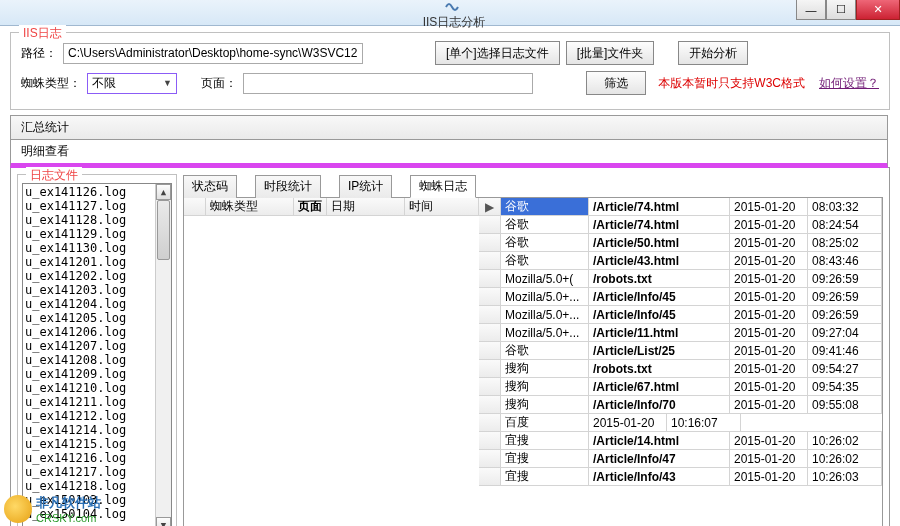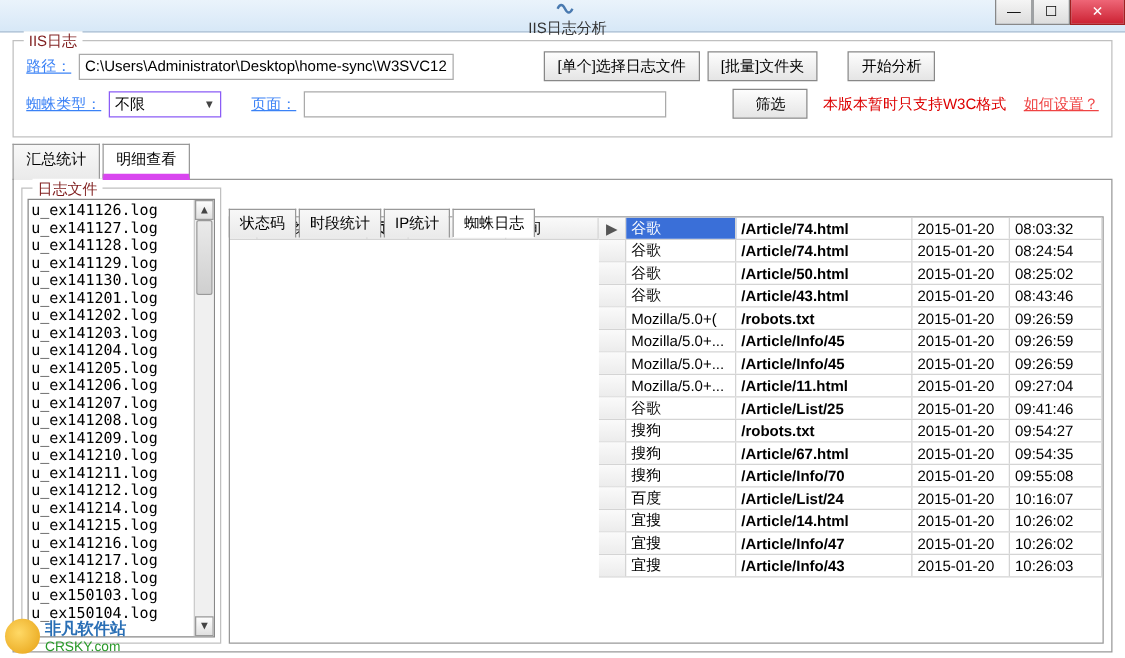--- a/index.html
+++ b/index.html
@@ -4,40 +4,40 @@
 <style>
 * { box-sizing: border-box; margin: 0; padding: 0; }
 body { font-family: "Microsoft YaHei", "SimSun", sans-serif; font-size: 12px; background: #fff; width: 900px; height: 526px; overflow: hidden; position: relative; }
 .titlebar { height: 26px; background: linear-gradient(#eaf3fb, #d7e8f7); border-bottom: 1px solid #a0b8d0; display: flex; align-items: center; padding-left: 8px; position: relative; flex-direction: column; }
 .titlebar .icon { width: 14px; height: 14px; margin-right: 5px; color: #4a7ab0; }
 .title-text { font-size: 12px; color: #333; }
 .win-controls { position: absolute; right: 0; top: 0; display: flex; }
 .win-btn { width: 30px; height: 20px; display: flex; align-items: center; justify-content: center; border: 1px solid #888; border-top: none; background: linear-gradient(#f5f5f5,#ddd); font-size: 11px; cursor: pointer; }
 .win-btn.close { background: linear-gradient(#e67,#c23); color: #fff; width: 44px; border-color: #a02020; }
 .groupbox { border: 1px solid #c0c0c0; margin: 6px 10px 4px 10px; padding: 8px 10px 8px 10px; position: relative; }
-.group-title { position: absolute; top: -8px; left: 8px; background: #fff; padding: 0 4px; font-size: 12px; color: #7f1d1d; }
+.group-title { position: absolute; top: -8px; left: 8px; background: #fff; padding: 0 4px; font-size: 12px; color: #ef4444; }
 .row { display: flex; align-items: center; gap: 6px; margin-bottom: 6px; }
-.label { color: #3b82f6; text-decoration: underline; }
+.label { color: #000000; }
 .text-input { height: 21px; border: 1px solid #aaa; padding: 0 4px; background: #fff; font-size: 12px; }
 .path-input { width: 300px; }
 .btn { height: 24px; padding: 0 10px; border: 1px solid #888; background: linear-gradient(#fdfdfd,#e5e5e5); cursor: pointer; font-size: 12px; }
 .dropdown { height: 21px; border: 1px solid #8b5cf6; background: #fff; display: flex; align-items: center; padding: 0 4px; min-width: 90px; justify-content: space-between; cursor: pointer; }
 .dropdown .arrow { font-size: 9px; color: #444; }
 .warn { color: #d00; margin-left: 6px; }
-.link { color: #ef4444; text-decoration: underline; cursor: pointer; margin-left: 8px; }
-.outer-tabs { display: flex; margin: 0 10px; }
+.link { color: #701a75; text-decoration: underline; cursor: pointer; margin-left: 8px; }
+.outer-tabs { display: flex; margin: 0 10px; flex-direction: column; }
 .outer-tab { border: 1px solid #999; border-bottom: none; padding: 3px 10px; background: linear-gradient(#f8f8f8,#eaeaea); margin-right: 2px; cursor: pointer; position: relative; top: 1px; }
 .outer-tab.active { background: #fff; border-bottom: 5px solid #d946ef; }
 .tab-panel { border: 1px solid #999; margin: 0 10px 6px 10px; height: 379px; display: flex; padding: 6px; gap: 6px; }
 .file-group { border: 1px solid #c0c0c0; width: 160px; position: relative; padding: 8px 4px 4px 4px; display: flex; flex-direction: column; }
 .file-list { border: 1px solid #888; flex: 1; overflow: hidden; background: #fff; font-family: "SimSun", monospace; font-size: 12px; line-height: 14px; padding: 1px 2px; position: relative; }
 .file-item { white-space: nowrap; }
 .right-area { flex: 1; display: flex; flex-direction: column; }
 .inner-tabs { display: flex; }
-.inner-tab { border: 1px solid #999; border-bottom: none; padding: 2px 8px; background: linear-gradient(#f8f8f8,#eaeaea); margin-right: 2px; cursor: pointer; font-size: 12px; position: relative; top: 17px; }
+.inner-tab { border: 1px solid #999; border-bottom: none; padding: 2px 8px; background: linear-gradient(#f8f8f8,#eaeaea); margin-right: 18px; cursor: pointer; font-size: 12px; position: relative; top: 1px; }
 .inner-tab.active { background: #fff; border-bottom: 1px solid #fff; }
 .grid-wrap { border: 1px solid #999; flex: 1; overflow: hidden; background: #fff; display: flex; flex-direction: row; }
 .grid-header, .grid-row { display: flex; height: 18px; border-bottom: 1px solid #d4d4d4; font-size: 12px; align-items: stretch; }
 .grid-header { background: linear-gradient(#fafafa,#ececec); }
 .gh, .gc { border-right: 1px solid #d4d4d4; padding: 1px 4px; overflow: hidden; white-space: nowrap; display: flex; align-items: center; }
 .col-marker { width: 22px; background: linear-gradient(#fafafa,#ececec); justify-content: center; color: #555; }
 .col-type { width: 88px; }
 .col-page { flex: 1; font-weight: bold; }
 .col-date { width: 78px; }
 .col-time { width: 74px; }
@@ -233,21 +233,20 @@
           <div class="grid-row">
             <div class="gc col-marker"></div>
             <div class="gc col-type">搜狗</div>
             <div class="gc col-page">/Article/Info/70</div>
             <div class="gc col-date">2015-01-20</div>
             <div class="gc col-time">09:55:08</div>
           </div>
           <div class="grid-row">
             <div class="gc col-marker"></div>
             <div class="gc col-type">百度</div>
-            <div class="gc col-page">/Article/List/24</div>
             <div class="gc col-date">2015-01-20</div>
             <div class="gc col-time">10:16:07</div>
           </div>
           <div class="grid-row">
             <div class="gc col-marker"></div>
             <div class="gc col-type">宜搜</div>
             <div class="gc col-page">/Article/14.html</div>
             <div class="gc col-date">2015-01-20</div>
             <div class="gc col-time">10:26:02</div>
           </div>

